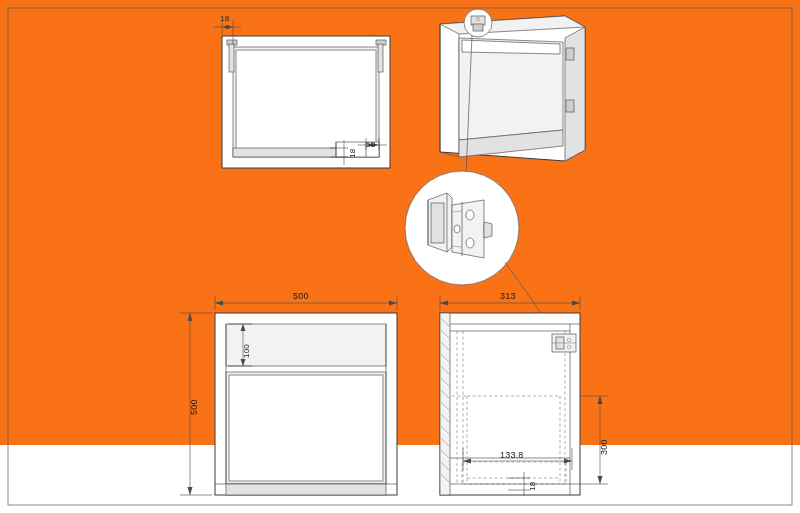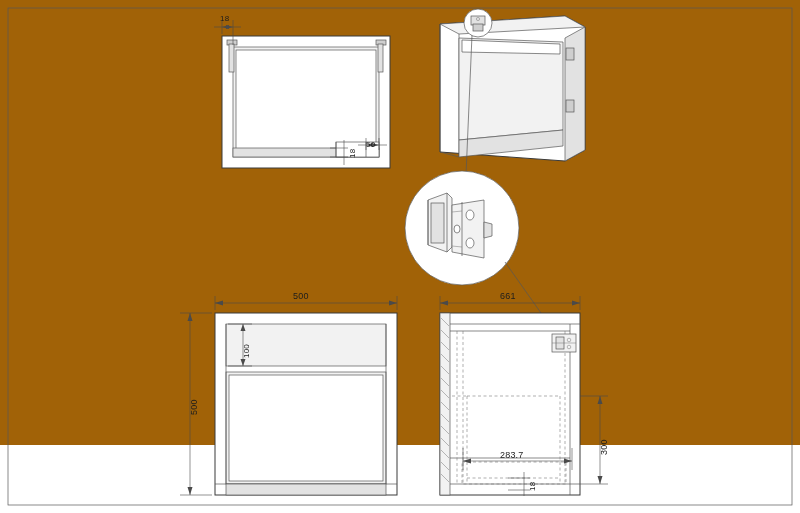--- a/index.html
+++ b/index.html
@@ -10,21 +10,21 @@
   body {
     width: 800px;
     height: 513px;
     font-family: "Liberation Sans", sans-serif;
     overflow: hidden;
   }
   #sheet {
     position: relative;
     width: 800px;
     height: 445px;
-    background: #a16207;
+    background: #f97316;
   }
   svg.drawing {
     position: absolute;
     left: 0;
     top: 0;
     width: 800px;
     height: 513px;
   }
   .ln { stroke: #3a3a3a; stroke-width: 1; fill: none; }
   .ln-thin { stroke: #585858; stroke-width: 0.7; fill: none; }
@@ -254,21 +254,21 @@
   <div class="lbl vert" style="left:348px; top:158px;">18</div>
 
   <div class="lbl" style="left:366px; top:140px;">50</div>
 
   <div class="lbl big" style="left:293px; top:291px;">500</div>
 
   <div class="lbl big vert" style="left:189px; top:415px;">500</div>
 
   <div class="lbl vert" style="left:242px; top:358px;">100</div>
 
-  <div class="lbl big" style="left:500px; top:291px;">661</div>
-
-  <div class="lbl big" style="left:500px; top:450px;">283.7</div>
+  <div class="lbl big" style="left:500px; top:291px;">313</div>
+
+  <div class="lbl big" style="left:500px; top:450px;">133.8</div>
 
   <div class="lbl big vert" style="left:599px; top:455px;">300</div>
 
   <div class="lbl vert" style="left:528px; top:491px;">18</div>
 
 </div>
 
 </body></html>

